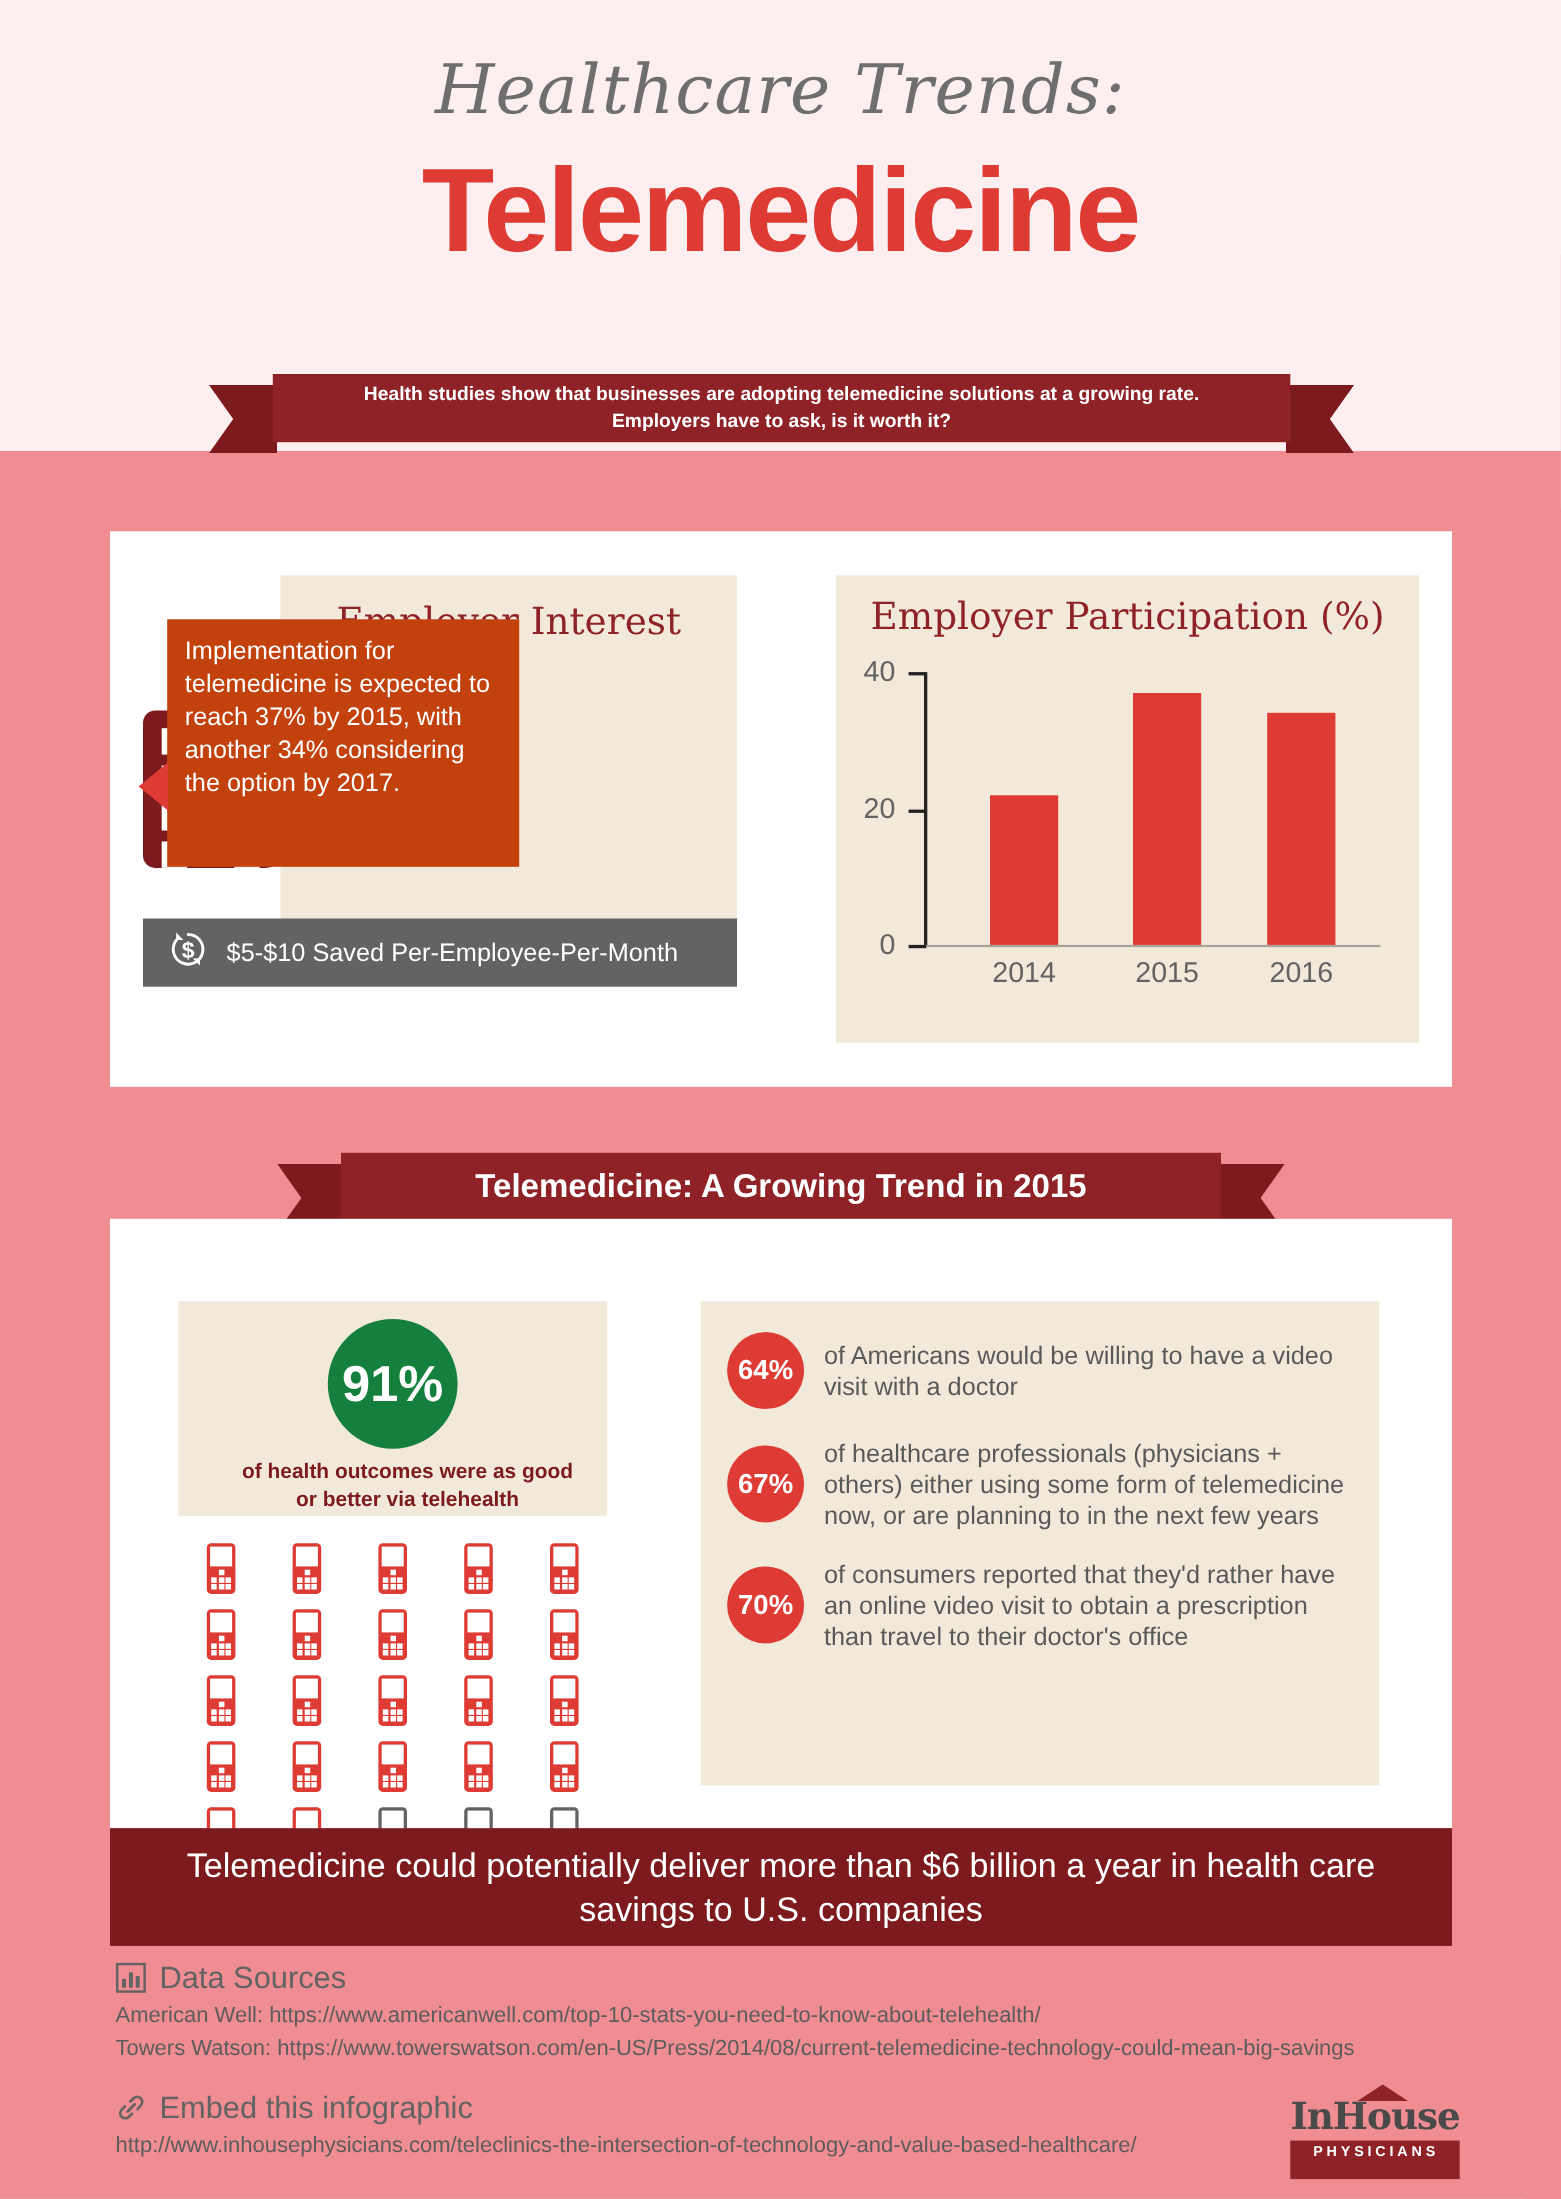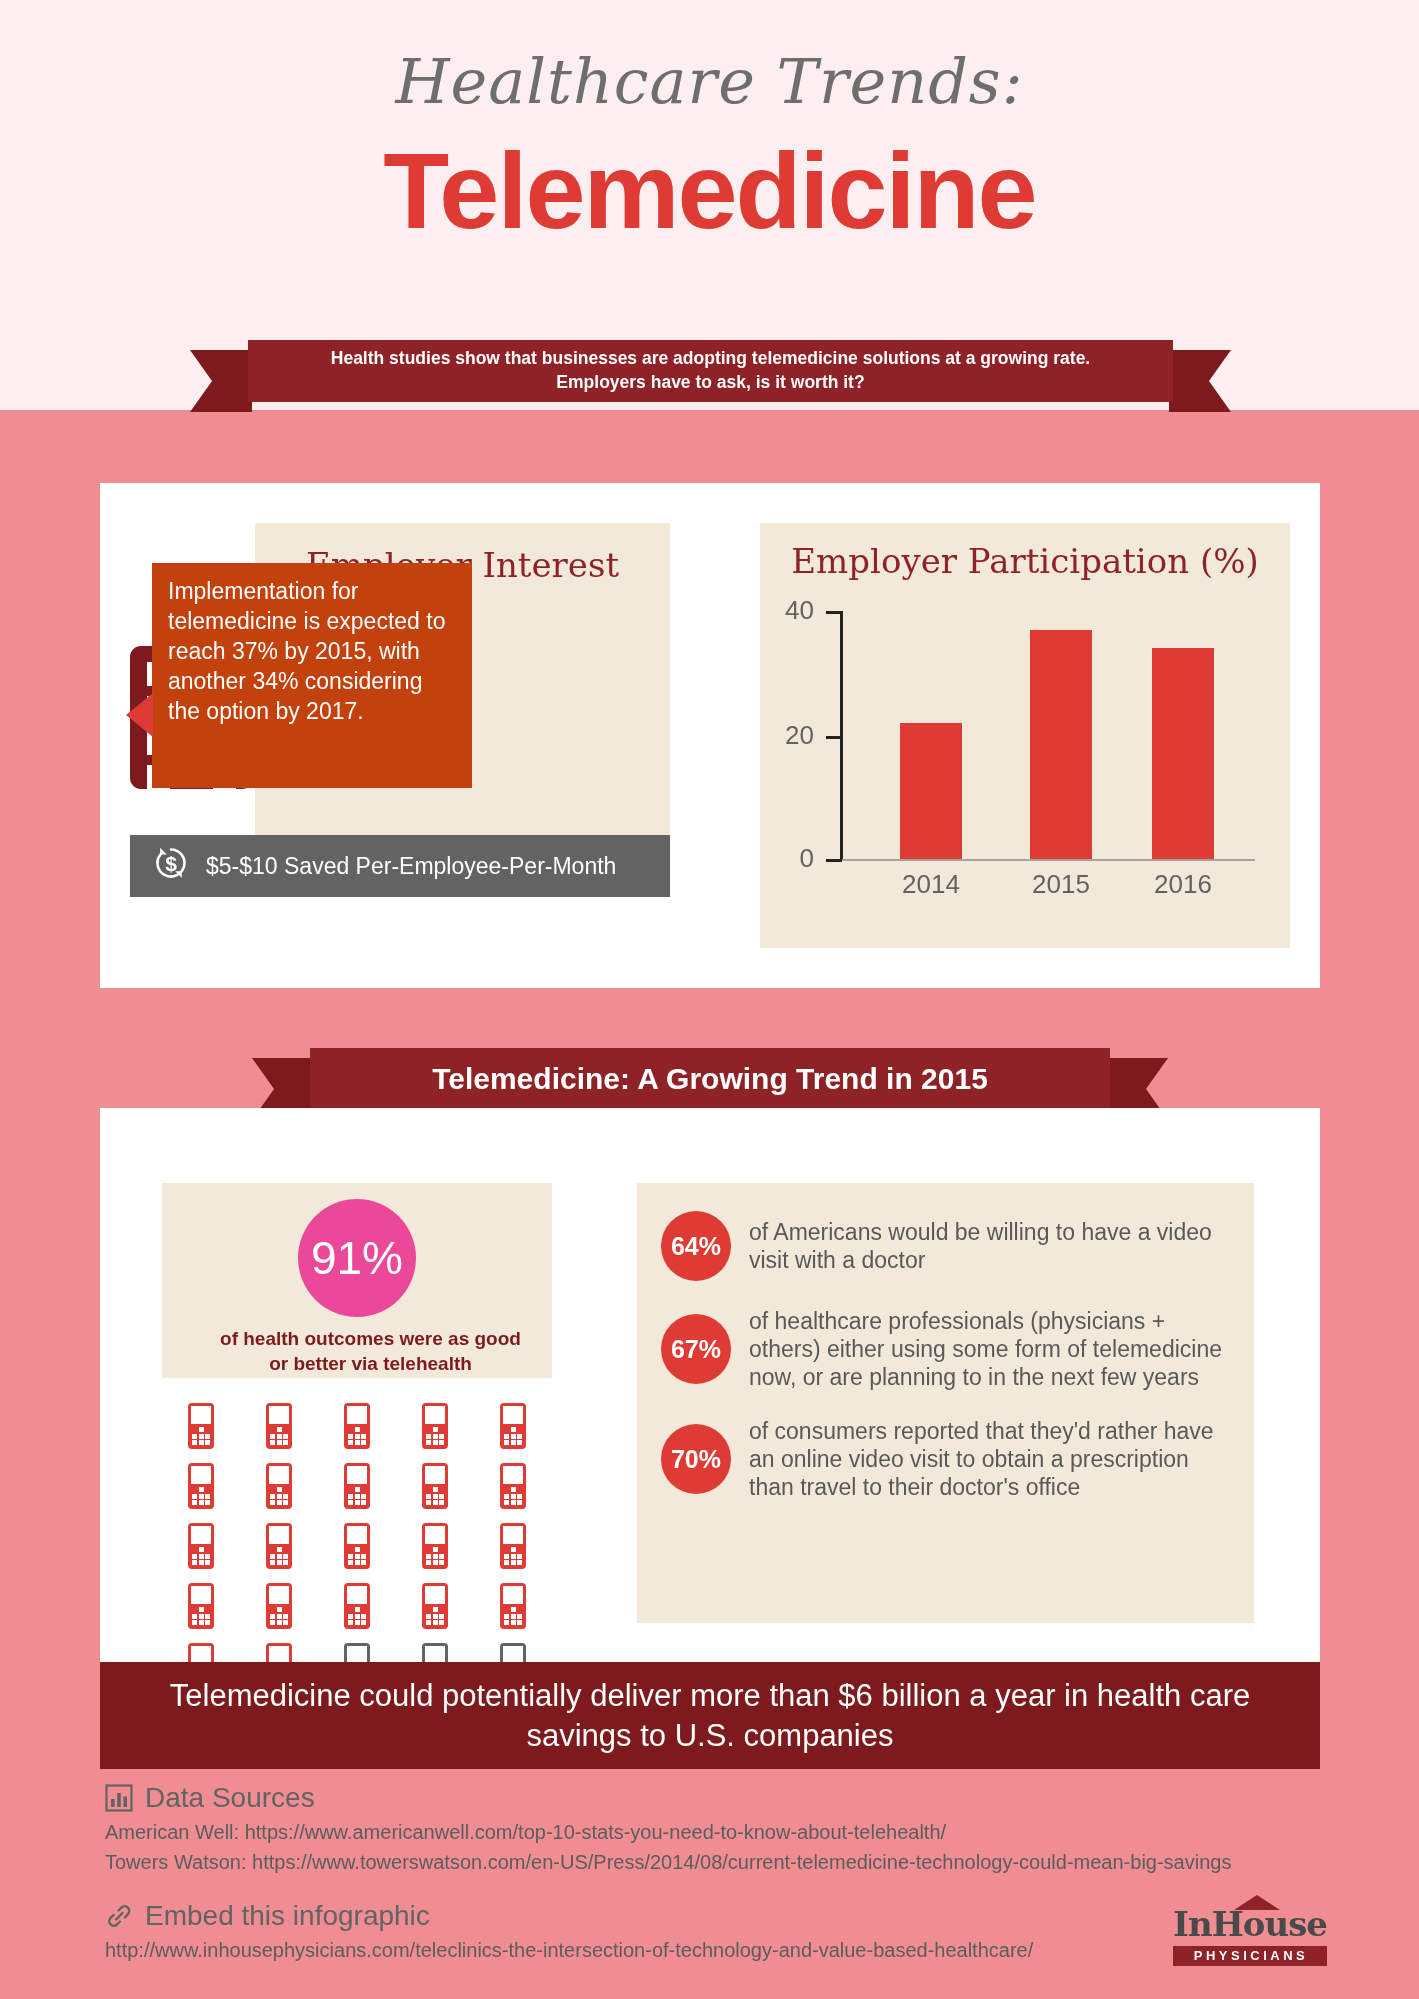--- a/index.html
+++ b/index.html
@@ -196,24 +196,24 @@
   .left-stat {
     position: absolute; left: 62px; top: 75px;
     width: 390px; height: 195px;
     background: #f2e9db;
   }
   .circle91 {
     position: absolute; left: 50%; top: 16px;
     transform: translateX(-50%);
     width: 118px; height: 118px;
     border-radius: 50%;
-    background: #ec4899;
+    background: #15803d;
     color: #fff;
     display: flex; align-items: center; justify-content: center;
-    font-size: 46px; font-weight: normal;
+    font-size: 46px; font-weight: bold;
   }
   .left-stat-cap {
     position: absolute; left: 0; top: 144px;
     width: 417px; text-align: center;
     font-size: 19px; line-height: 1.3;
     color: #7d1a1d; font-weight: bold;
   }
 
   .phones {
     position: absolute; left: 62px; top: 295px;
@@ -307,21 +307,21 @@
     position: absolute; left: 61px; top: -9px;
     width: 0; height: 0;
     border-left: 23px solid transparent;
     border-right: 23px solid transparent;
     border-bottom: 15px solid #8e2226;
   }
   .logo .lb {
     background: #8e2226; color: #fff;
     font-size: 13px; letter-spacing: 3.5px;
     font-weight: bold;
-    padding: 2px 6px 3px 8px;
+    padding: 2px 6px 18px 8px;
     margin-top: 2px;
   }
 </style>
 </head>
 <body>
 
 <div id="page">
 
   <div class="top-band"></div>
 

